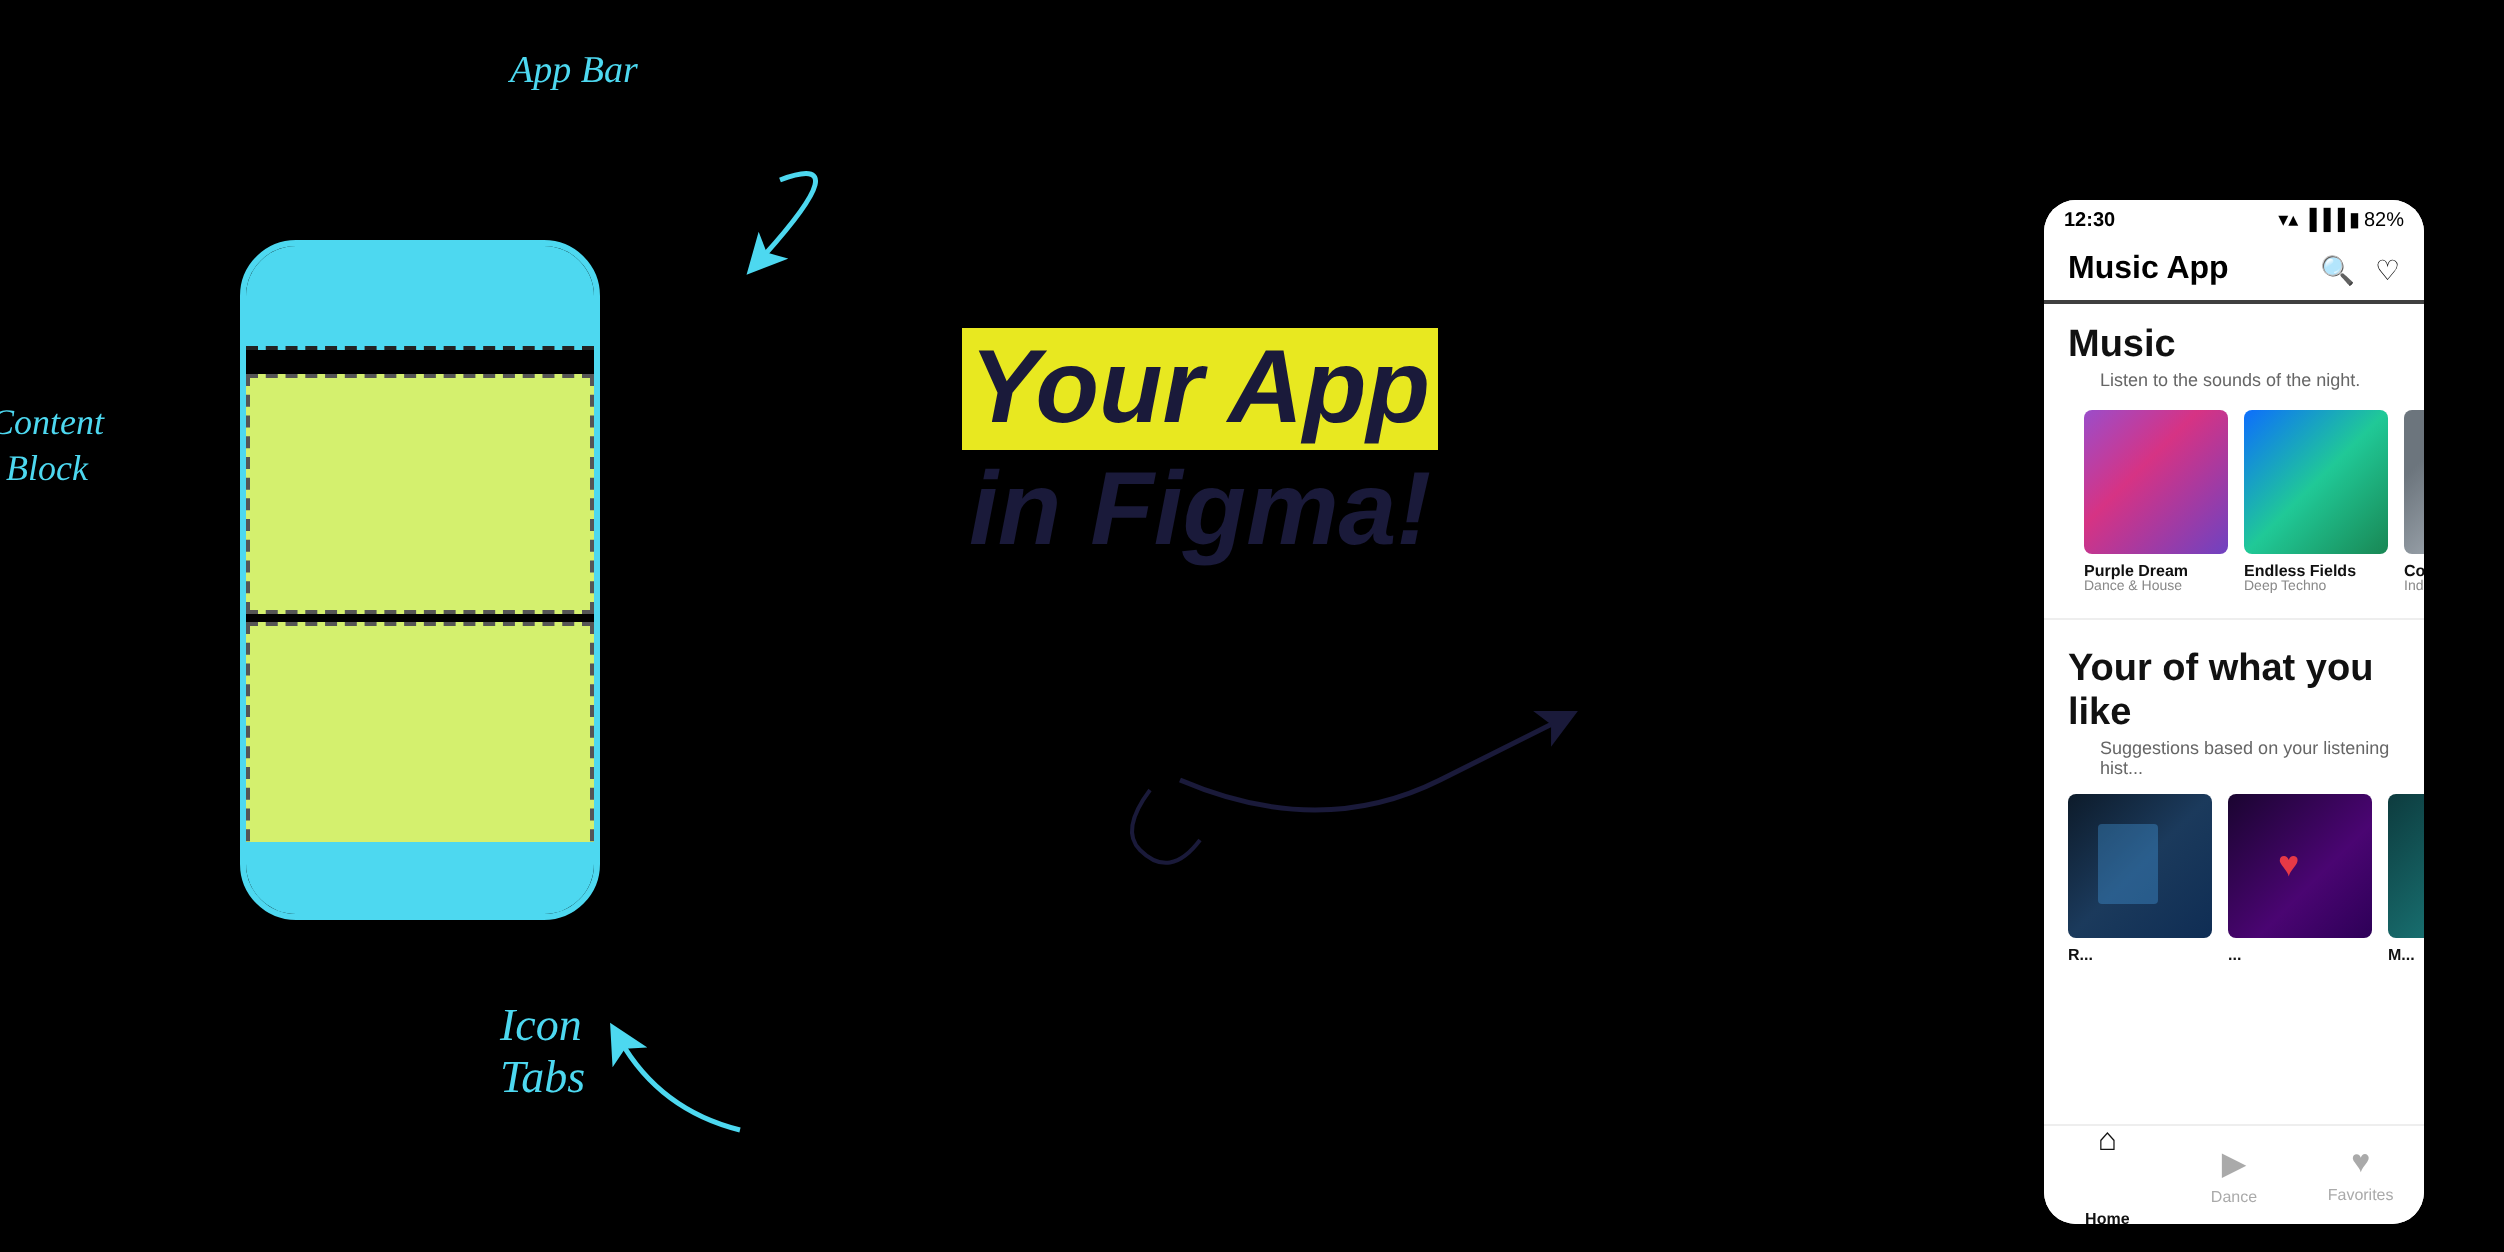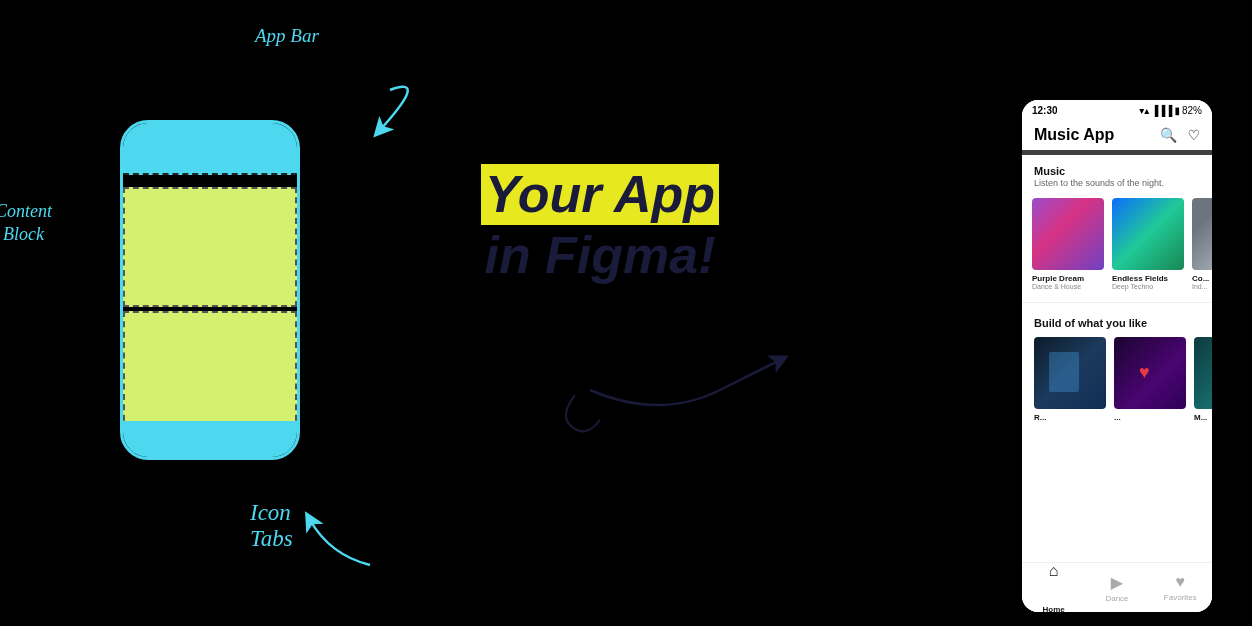--- a/index.html
+++ b/index.html
@@ -145,46 +145,46 @@
     .status-time { font-weight: bold; font-size: 10px; }
     .status-icons { display: flex; align-items: center; gap: 2px; font-size: 10px; }
 
     
     .app-bar {
       display: flex;
       justify-content: space-between;
       align-items: center;
       padding: 6px 12px;
       background: #fff;
-      border-bottom: 5px solid #404040;
+      border-bottom: 2px solid #404040;
     }
 
     .app-title {
       font-size: 16px;
       font-weight: bold;
       color: #000;
     }
 
     .app-bar-icons { display: flex; gap: 10px; align-items: center; }
 
     
     .app-content {
       background: #fff;
       overflow: hidden;
       height: calc(100% - 110px);
     }
 
     .section-header { padding: 10px 12px 2px; }
-    .section-title { font-size: 11px; font-weight: bold; color: #111; }
-    .section-subtitle { font-size: 9px; color: #666; margin-top: 1px; }
+    .section-title { font-size: 19px; font-weight: bold; color: #111; }
+    .section-subtitle { font-size: 9px; color: #666; margin-top: 1px; margin-left: 16px; }
 
     .albums-row {
       display: flex;
       gap: 8px;
-      padding: 8px 10px;
+      padding: 8px 20px;
       overflow: hidden;
     }
 
     .album-card { width: 72px; flex-shrink: 0; }
 
     .album-art {
       width: 72px;
       height: 72px;
       border-radius: 4px;
       overflow: hidden;
@@ -378,21 +378,22 @@
       <div class="album-card" style="width:40px; overflow:hidden;">
         <div class="album-art art-co" style="width:40px; height:72px;"></div>
         <div class="album-name">Co...</div>
         <div class="album-genre">Ind...</div>
       </div>
     </div>
 
     <div class="section-divider"></div>
 
     <div class="section-header">
-      <div class="section-title">Build of what you like</div>
+      <div class="section-title">Your of what you like</div>
+      <div class="section-subtitle">Suggestions based on your listening hist...</div>
     </div>
 
     <div class="more-albums-row">
       <div class="album-card">
         <div class="album-art more-art-1"></div>
         <div class="album-name">R...</div>
       </div>
       <div class="album-card">
         <div class="album-art more-art-2"></div>
         <div class="album-name">...</div>

